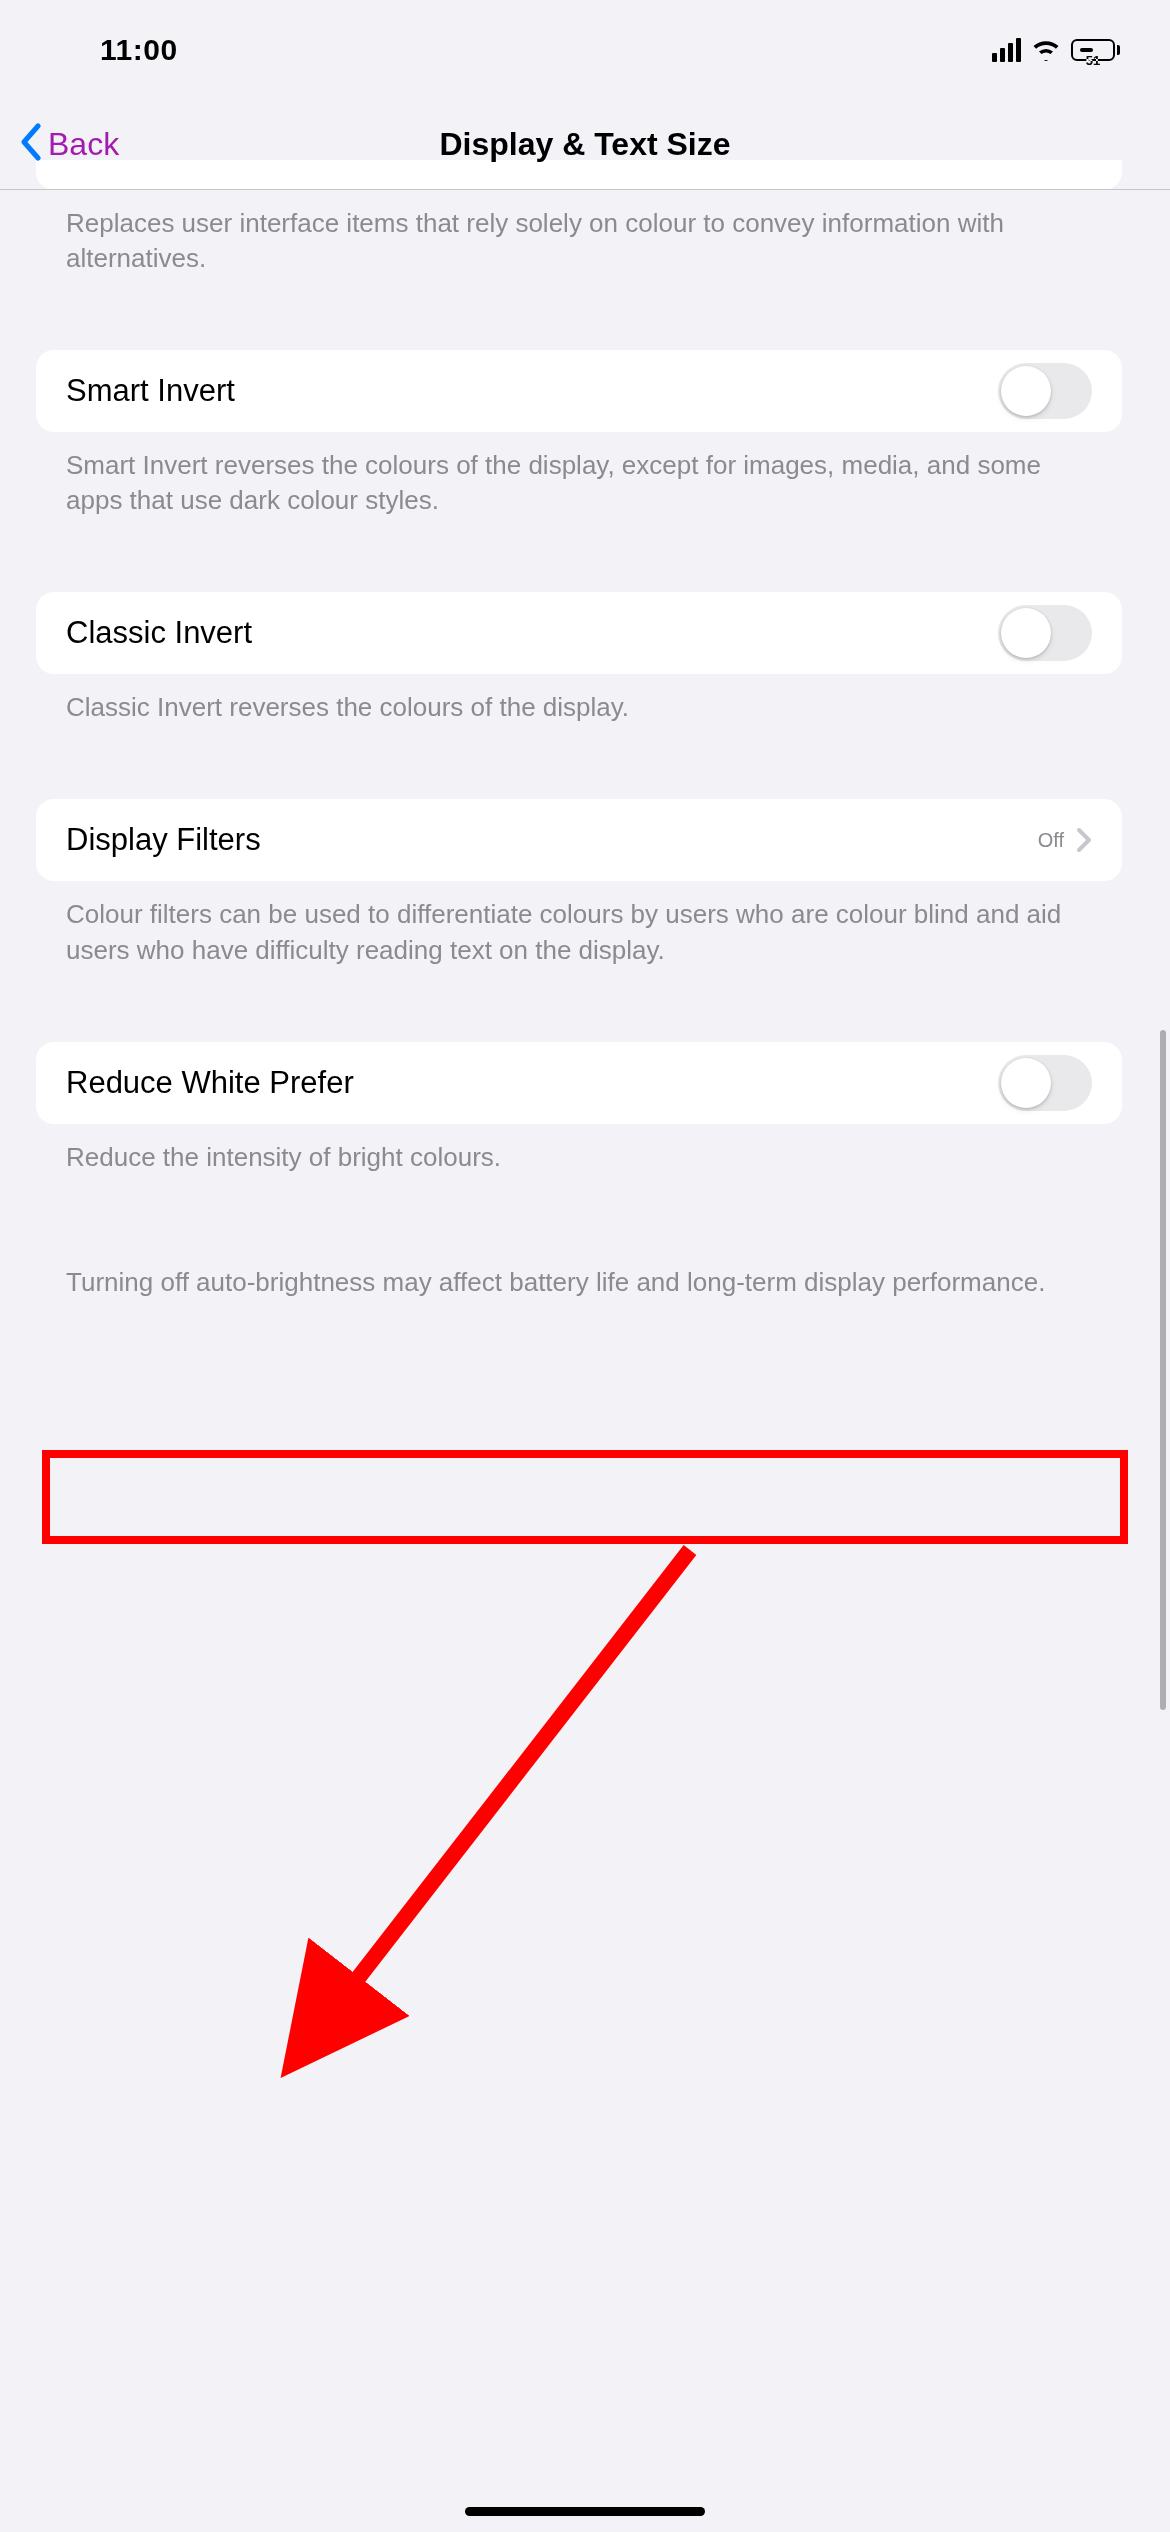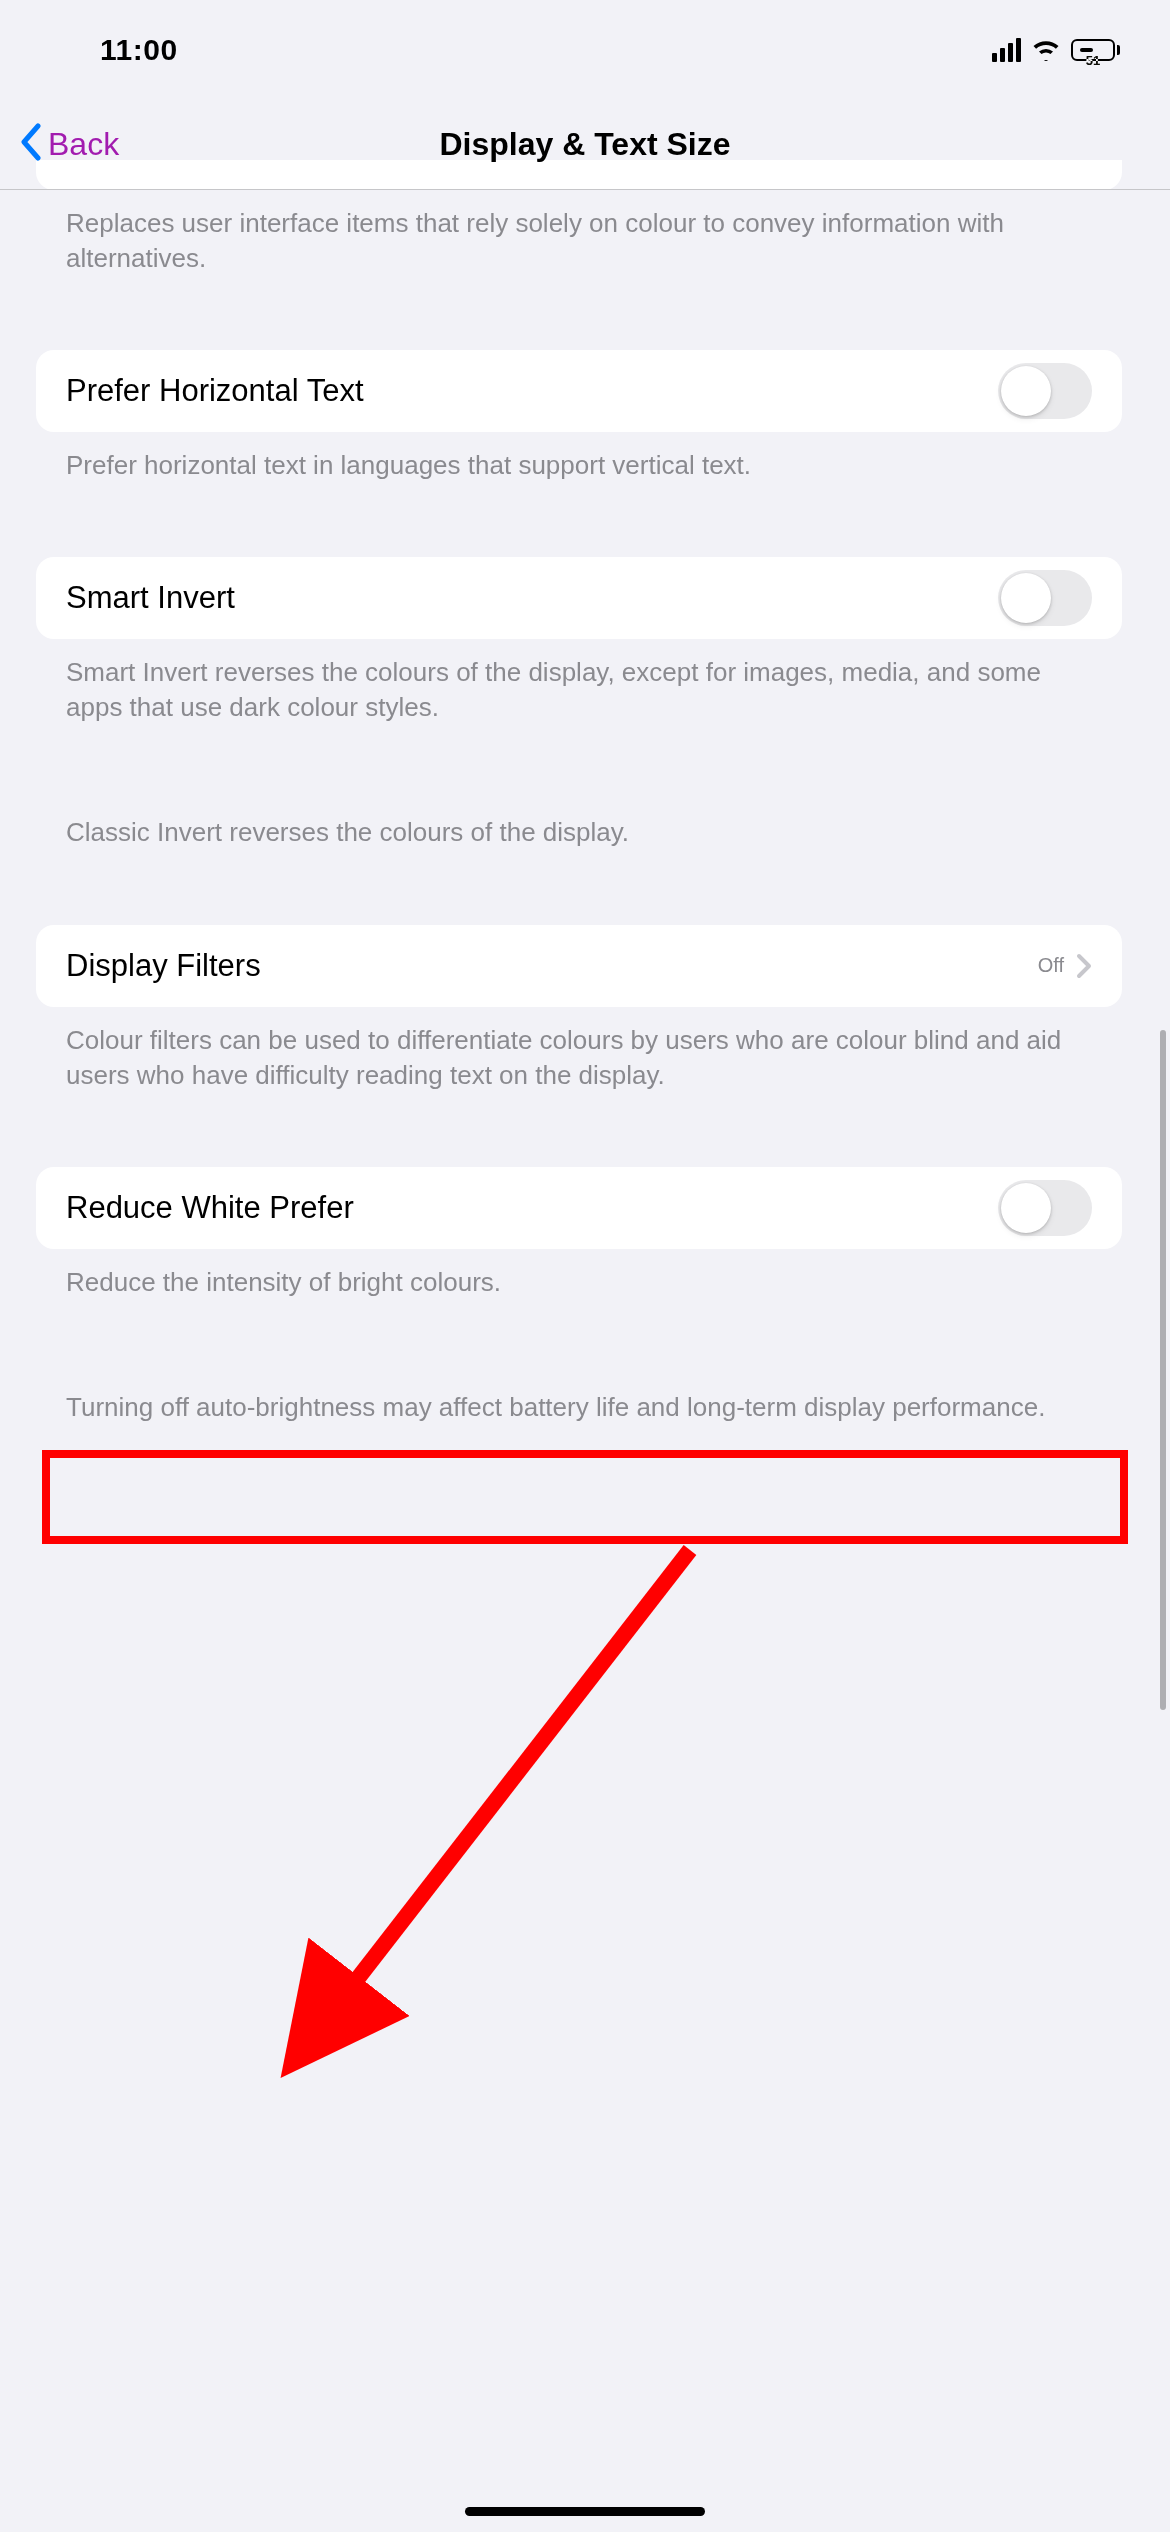--- a/index.html
+++ b/index.html
@@ -275,45 +275,42 @@
     <span>Back</span>
   </div>
   <div class="nav-title">Display &amp; Text Size</div>
 </div>
 
 <div class="content">
 
   <div class="row-card top-clip"></div>
   <div class="footer-text">Replaces user interface items that rely solely on colour to convey information with alternatives.</div>
 
-  <div class="group">
-    <div class="row-card">
-      <div class="row">
-        <span class="row-label">Prefer Horizontal Text</span>
-        <div class="toggle off">
-            <div class="knob"></div>
-          </div>
-      </div>
-    </div>
-    <div class="footer-text">Prefer horizontal text in languages that support vertical text.</div>
-  </div>
 
   <div class="group">
     <div class="row-card">
       <div class="row">
         <span class="row-label">Smart Invert</span>
         <div class="toggle off">
             <div class="knob"></div>
           </div>
       </div>
     </div>
     <div class="footer-text">Smart Invert reverses the colours of the display, except for images, media, and some apps that use dark colour styles.</div>
   </div>
 
   <div class="group">
+    <div class="row-card">
+      <div class="row">
+        <span class="row-label">Classic Invert</span>
+        <div class="toggle off">
+            <div class="knob"></div>
+          </div>
+      </div>
+    </div>
     <div class="footer-text">Classic Invert reverses the colours of the display.</div>
   </div>
 
   <div class="group">
     <div class="row-card">
       <div class="row">
         <span class="row-label">Display Filters</span>
         <div class="row-right">
           <span class="row-value">Off</span>
           <span class="chevron-right">

